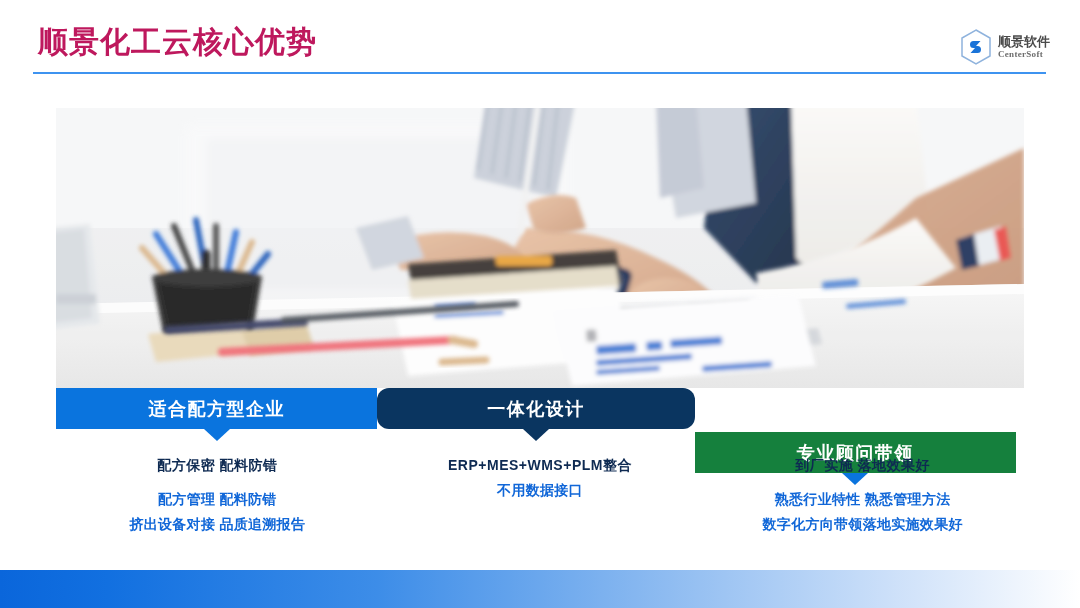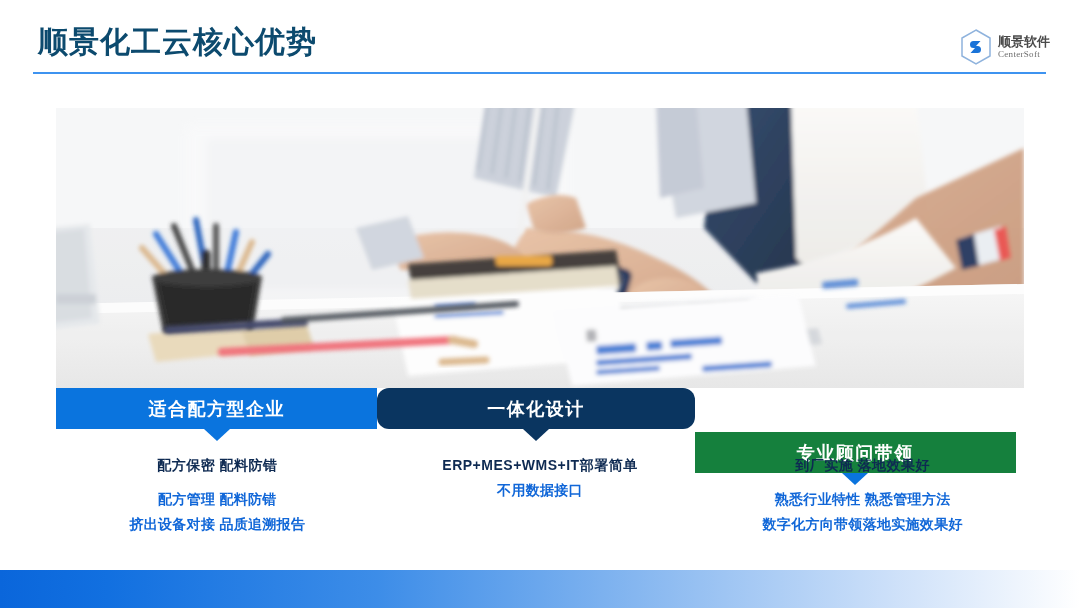--- a/index.html
+++ b/index.html
@@ -23,21 +23,21 @@
     width: 1080px;
     height: 86px;
   }
   #page-title {
     position: absolute;
     left: 38px;
     top: 22px;
     font-size: 30px;
     font-weight: bold;
     letter-spacing: 1px;
-    color: #0c4a6e;
+    color: #be185d;
     line-height: 40px;
     white-space: nowrap;
   }
   #title-rule {
     position: absolute;
     left: 33px;
     top: 72px;
     width: 1013px;
     height: 2px;
     background: #3E93F0;
@@ -66,21 +66,21 @@
   }
   #logo-cn {
     font-size: 13px;
     font-weight: bold;
     color: #4a4a4a;
     letter-spacing: 0px;
     white-space: nowrap;
   }
   #logo-en {
     font-size: 9px;
-    font-weight: normal;
+    font-weight: bold;
     color: #6d6d6d;
     letter-spacing: .3px;
     margin-top: 2px;
     font-family: "Liberation Serif", "DejaVu Serif", serif;
     white-space: nowrap;
   }
 
   
   #hero-photo {
     position: absolute;
@@ -384,21 +384,21 @@
   </div>
 </div>
 
 <div id="advantage-columns">
   <div class="adv-col col1">
     <div class="adv-headline">配方保密 配料防错</div>
     <div class="adv-sub first">配方管理 配料防错</div>
     <div class="adv-sub">挤出设备对接 品质追溯报告</div>
   </div>
   <div class="adv-col col2">
-    <div class="adv-headline">ERP+MES+WMS+IT部署简单</div>
+    <div class="adv-headline">ERP+MES+WMS+PLM整合</div>
     <div class="adv-sub">不用数据接口</div>
   </div>
   <div class="adv-col col3">
     <div class="adv-headline">到厂实施 落地效果好</div>
     <div class="adv-sub first">熟悉行业特性 熟悉管理方法</div>
     <div class="adv-sub">数字化方向带领落地实施效果好</div>
   </div>
 </div>
 
 <div id="bottom-accent-bar"></div>

